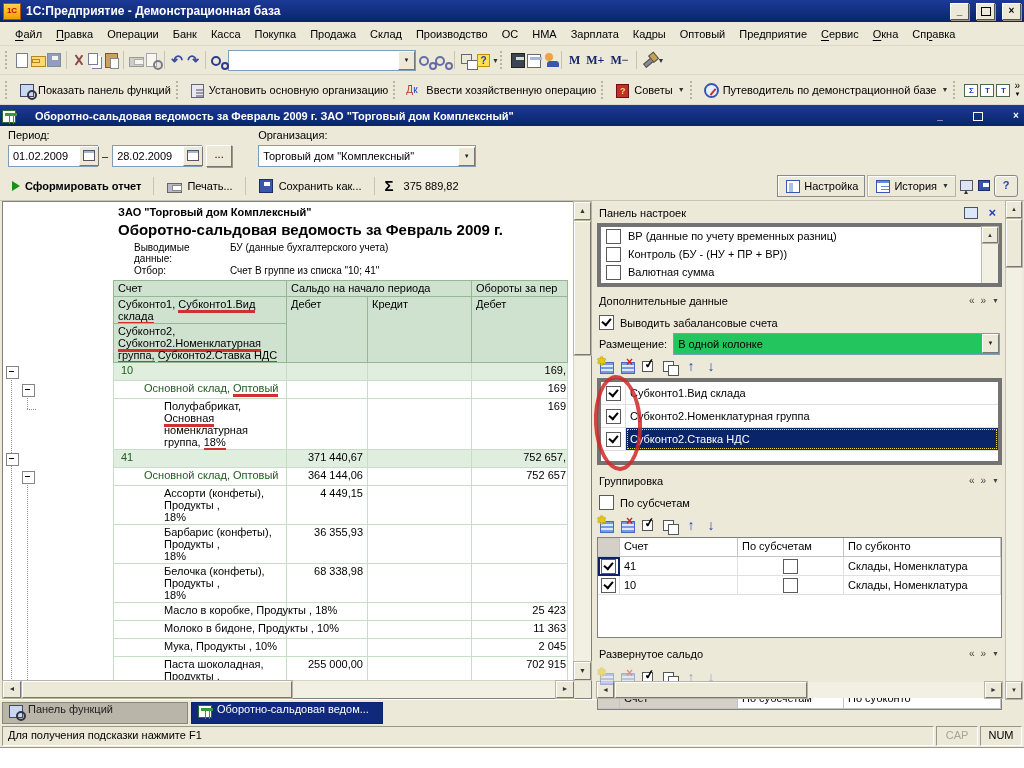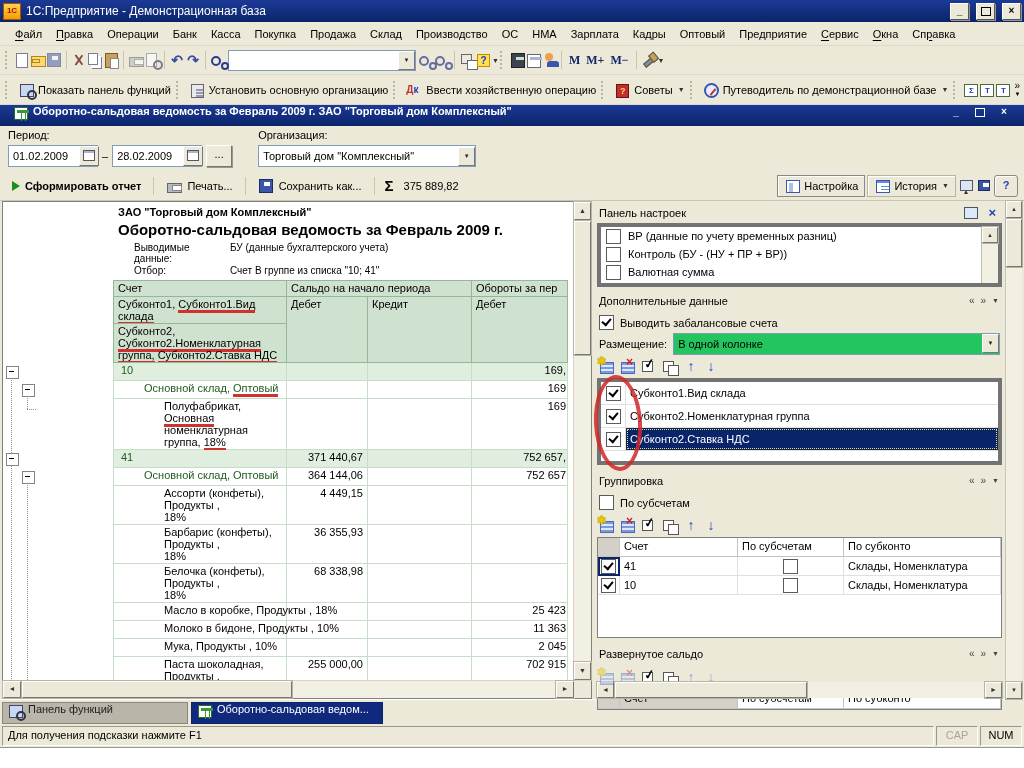--- a/index.html
+++ b/index.html
@@ -4,21 +4,21 @@
 <style>
   html,body{margin:0;padding:0;width:1024px;height:768px;background:#fff;overflow:hidden;
     font-family:"Liberation Sans",sans-serif;font-size:11px;color:#000}
   .app{position:absolute;left:0;top:0;width:1024px;height:747px;background:#ECE9D8;
     display:flex;flex-direction:column;overflow:hidden;border-bottom:1px solid #9a968a}
   
   .titlebar{height:22px;background:linear-gradient(#1c3a96,#0a246a);color:#fff;display:flex;
     align-items:center;padding:0 3px;gap:5px;flex:none}
   .applogo{width:16px;height:15px;background:linear-gradient(#ffd34d,#f0a000);border:1px solid #b05000;
     color:#c00000;font-weight:bold;font-size:8px;line-height:14px;text-align:center;flex:none}
-  .t-title{font-weight:normal;font-size:12px;flex:1;white-space:nowrap;overflow:hidden}
+  .t-title{font-weight:bold;font-size:12px;flex:1;white-space:nowrap;overflow:hidden}
   .winbtn{width:17px;height:15px;background:#ECE9D8;border:1px solid #fff;border-right-color:#555;
     border-bottom-color:#555;box-shadow:1px 1px 0 #9a968a;font-size:10px;line-height:13px;font-weight:bold;
     text-align:center;margin-left:2px;color:#000;flex:none}
   
   .menubar{height:23px;display:flex;align-items:center;padding-left:8px;flex:none;border-bottom:1px solid #dcd8cc}
   .menu-item{padding:3px 7px;white-space:nowrap}
   .menu-item u{text-underline-offset:2px}
   
   .toolbar{display:flex;align-items:center;padding:1px 4px;flex:none;border-bottom:1px solid #dcd8cc}
   .toolbar1{height:26px}.toolbar2{height:27px}
@@ -58,30 +58,30 @@
   .ic-tools::after{content:"";position:absolute;left:8px;top:-4px;width:5px;height:7px;background:#c8a050;border:1px solid #555}
   .ic-tblS,.ic-tblT,.ic-tblP{background:#fff;border:1px solid #4a6a4a;width:12px;height:11px;margin:2px;font-size:8px;font-weight:bold;text-align:center;line-height:11px;color:#1a3acc}
   .searchbox{width:186px;height:19px;background:#fff;border:1px solid #7f9db9;display:flex;align-items:center;margin:0 2px}
   .searchbox input{border:0;outline:0;flex:1;height:15px;font:11px "Liberation Sans",sans-serif;padding:0 3px;background:transparent}
   .ddbtn{width:15px;height:17px;background:#ECE9D8;border:1px solid #fff;border-right-color:#777;border-bottom-color:#777;
     font-size:6px;text-align:center;line-height:16px;color:#222;flex:none}
   .ic-panelmag{background:#c8d8f0;border:1px solid #446;width:12px;height:11px;margin:2px}
   .ic-panelmag::after{content:"";position:absolute;left:6px;top:5px;width:6px;height:6px;border:2px solid #334;border-radius:50%}
   .ic-org{background:#e8e8f0;border:1px solid #667;width:11px;height:12px;margin:2px}
   .ic-org::after{content:"";position:absolute;left:4px;top:4px;width:7px;height:2px;background:#99a;box-shadow:0 3px 0 #99a,0 6px 0 #99a}
-  .ic-dk{font-size:10px;font-weight:bold;line-height:16px}
+  .ic-dk{font-size:10px;font-weight:normal;line-height:16px}
   .ic-dk .d{color:#c03030}.ic-dk .k{color:#2040c0}
   .ic-book{background:#c03030;border:1px solid #701010;width:11px;height:12px;margin:2px;color:#ffe050;font-weight:bold;font-size:9px;line-height:12px;text-align:center}
   .ic-compass{width:11px;height:11px;border:2px solid #3858b0;border-radius:50%;margin:1px;background:#e8f0ff}
   .ic-compass::after{content:"";position:absolute;left:6px;top:3px;width:2px;height:8px;background:#c03030;transform:rotate(40deg)}
   .chev2{display:flex;flex-direction:column;align-items:center;line-height:8px;font-size:10px;margin-left:4px}
   .chev2 span:last-child{font-size:6px}
   
-  .mdibar{height:21px;background:linear-gradient(#1c3a96,#0a246a);color:#fff;display:flex;align-items:flex-start;
-    padding:0 12px;gap:5px;flex:none}
+  .mdibar{height:21px;background:linear-gradient(#1c3a96,#0a246a);color:#fff;display:flex;align-items:center;
+    padding:0 0;gap:19px;flex:none}
   .ic-report{background:#fff;border:1px solid #2a6a2a;width:12px;height:11px;margin:2px}
   .ic-report::before{content:"";position:absolute;left:2px;top:2px;width:12px;height:3px;background:#3a9a3a}
   .ic-report::after{content:"";position:absolute;left:6px;top:5px;width:1px;height:8px;background:#3a9a3a;box-shadow:4px 0 0 #3a9a3a}
   .mdi-title{font-weight:bold;font-size:11px;flex:1;white-space:nowrap;overflow:hidden}
   .mdibtn{width:16px;height:14px;color:#fff;font-size:10px;line-height:13px;text-align:center;font-weight:bold;margin-left:3px}
   .g-rest{width:8px;height:7px;border:1px solid #fff;margin:3px auto}
   
   .filters{padding:3px 8px 4px;flex:none;display:flex;gap:26px}
   .fcol{display:flex;flex-direction:column;gap:2px}
   .flabel{height:14px}

